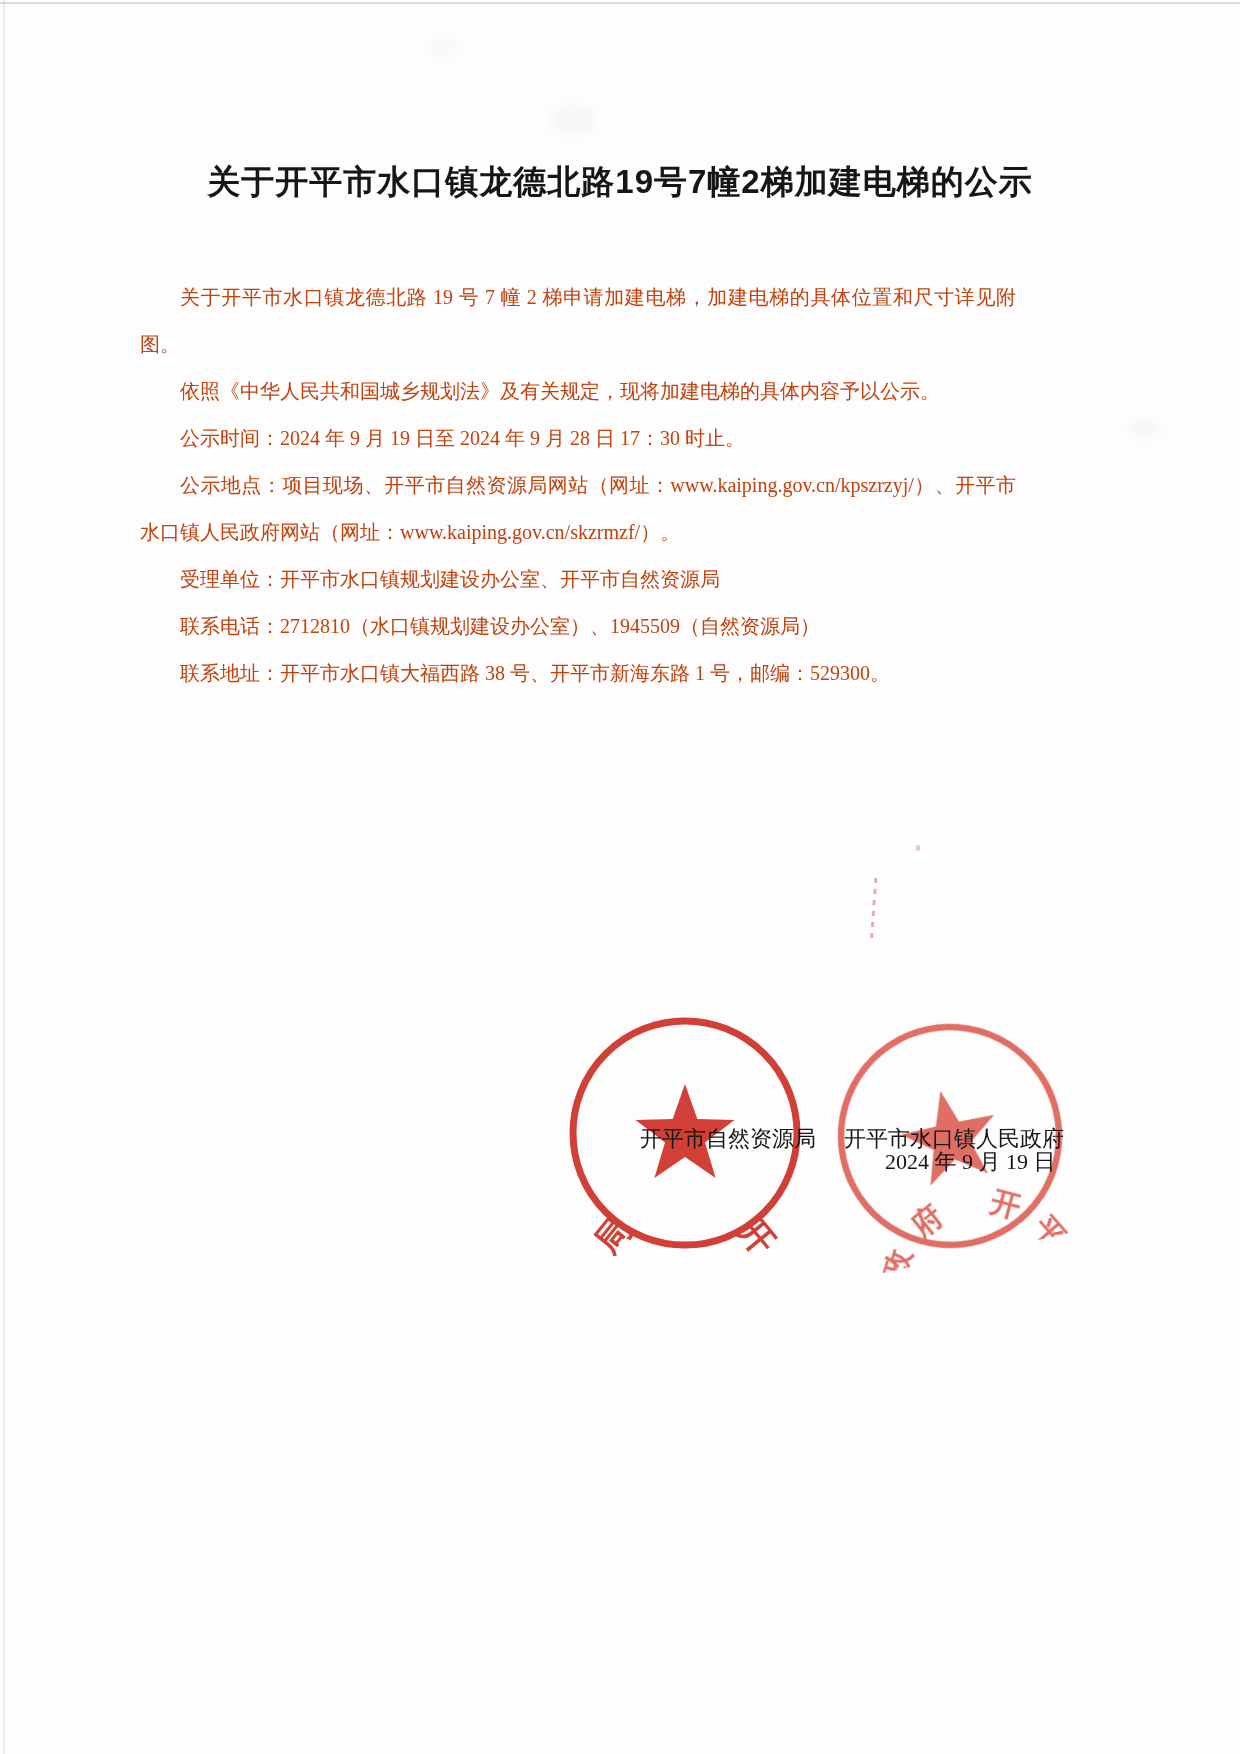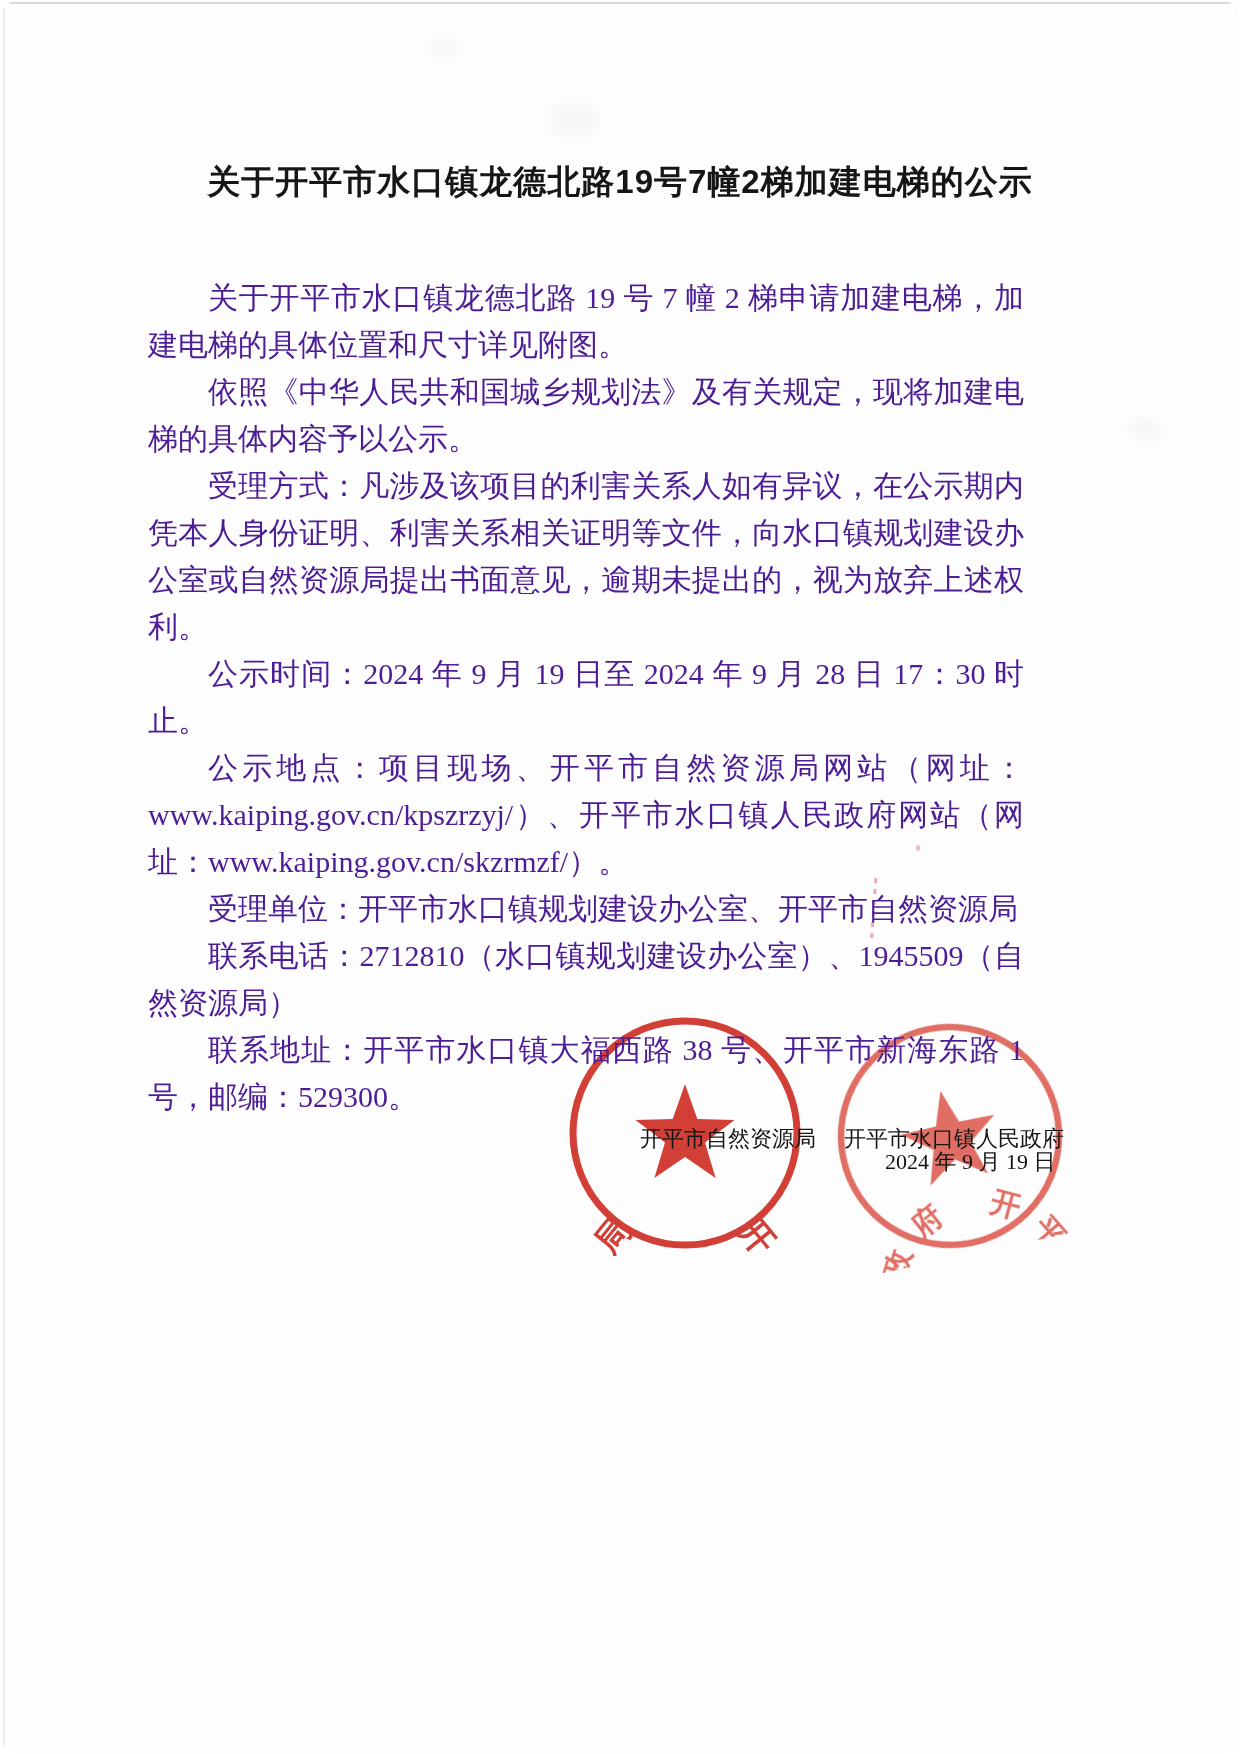--- a/index.html
+++ b/index.html
@@ -3,41 +3,40 @@
 <meta charset="utf-8">
 <style>
   html,body{margin:0;padding:0;background:#ffffff;}
   #page{
     position:relative;
     width:1240px;height:1754px;
     background:#fdfdfd;
     overflow:hidden;
     font-family:"Liberation Serif","DejaVu Serif",serif;
     color:#1e1e1e;
-    border-radius:20px;
   }
   
   .scan-edge-top{position:absolute;top:2px;left:0;width:100%;height:2px;background:#b9bdbf;opacity:.55;}
   .scan-edge-left{position:absolute;top:0;left:3px;width:2px;height:100%;background:#cfd3d5;opacity:.45;}
   .smudge{position:absolute;border-radius:50%;background:#9aa0a4;filter:blur(6px);opacity:.08;}
   .red-squiggle{position:absolute;left:872px;top:878px;width:3px;height:66px;
     background:repeating-linear-gradient(to bottom,rgba(213,84,110,.5) 0 5px,rgba(213,84,110,0) 5px 11px);
     transform:rotate(4deg);}
   .red-dot{position:absolute;left:916px;top:845px;width:4px;height:6px;background:rgba(213,84,110,.4);border-radius:50%;}
 
   .title{
     position:absolute;top:160px;left:0;width:100%;
     text-align:center;
     font-family:"Liberation Sans","DejaVu Sans",sans-serif;
     font-weight:700;font-size:33px;letter-spacing:1px;color:#161616;
   }
   .bodytext{
-    position:absolute;left:148px;top:274px;width:876px;
-    font-size:30px;line-height:47px;text-align:justify;
-    color:#4c1d95;z-index:2;
+    position:absolute;left:140px;top:274px;width:876px;
+    font-size:20px;line-height:47px;text-align:justify;
+    color:#c2410c;z-index:2;
   }
   .bodytext p{margin:0;text-indent:2em;}
 
   .sig{position:absolute;z-index:3;font-size:22px;color:#141414;white-space:nowrap;}
   .sig-left{left:640px;top:1124px;}
   .sig-right{left:844px;top:1124px;}
   .sig-date{left:885px;top:1147px;font-size:22px;}
 
   .seal{position:absolute;z-index:1;filter:blur(0.4px);}
   .seal-left{left:562px;top:1010px;opacity:.93;}
@@ -55,21 +54,20 @@
   <div class="smudge" style="left:550px;top:105px;width:46px;height:30px;"></div>
   <div class="smudge" style="left:1130px;top:420px;width:30px;height:18px;"></div>
   <div class="red-squiggle"></div>
   <div class="red-dot"></div>
 
   <div class="title">关于开平市水口镇龙德北路19号7幢2梯加建电梯的公示</div>
 
   <div class="bodytext">
     <p>关于开平市水口镇龙德北路 19 号 7 幢 2 梯申请加建电梯，加建电梯的具体位置和尺寸详见附图。</p>
     <p>依照《中华人民共和国城乡规划法》及有关规定，现将加建电梯的具体内容予以公示。</p>
-    <p>受理方式：凡涉及该项目的利害关系人如有异议，在公示期内凭本人身份证明、利害关系相关证明等文件，向水口镇规划建设办公室或自然资源局提出书面意见，逾期未提出的，视为放弃上述权利。</p>
     <p>公示时间：2024 年 9 月 19 日至 2024 年 9 月 28 日 17：30 时止。</p>
     <p>公示地点：项目现场、开平市自然资源局网站（网址：www.kaiping.gov.cn/kpszrzyj/）、开平市水口镇人民政府网站（网址：www.kaiping.gov.cn/skzrmzf/）。</p>
     <p>受理单位：开平市水口镇规划建设办公室、开平市自然资源局</p>
     <p>联系电话：2712810（水口镇规划建设办公室）、1945509（自然资源局）</p>
     <p>联系地址：开平市水口镇大福西路 38 号、开平市新海东路 1 号，邮编：529300。</p>
   </div>
 
   <svg class="seal seal-left" width="246" height="246" viewBox="0 0 246 246">
     <defs>
       <path id="arcL" d="M 123 204 A 81 81 0 1 1 122.9 204" fill="none"></path>

